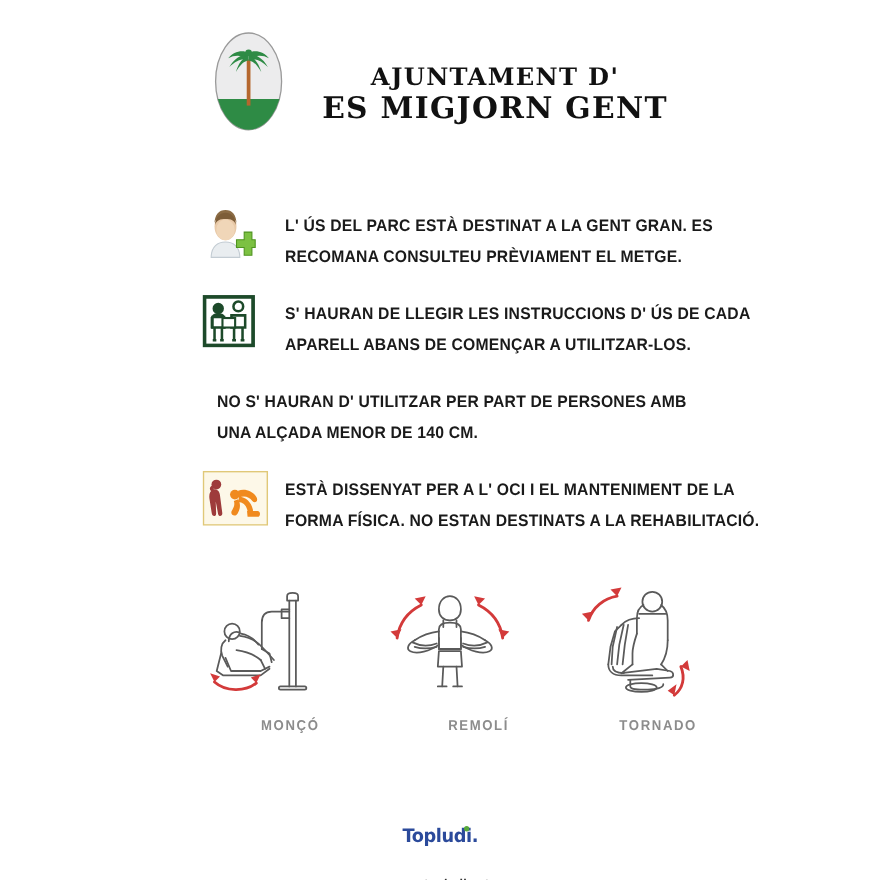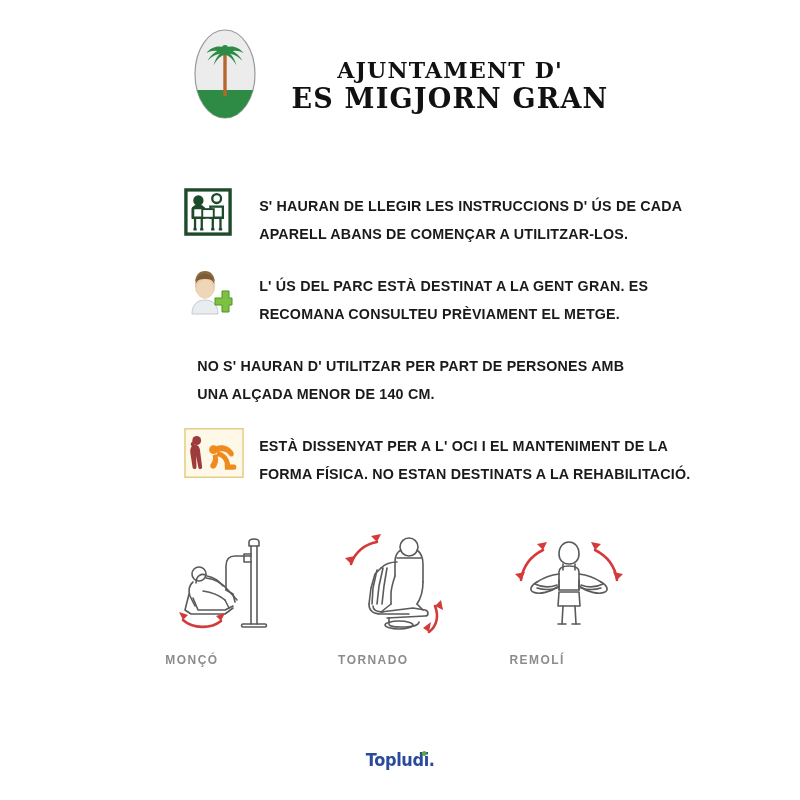--- a/index.html
+++ b/index.html
@@ -127,21 +127,21 @@
     left: 0;
     width: 800px;
     display: flex;
     justify-content: center;
     gap: 42px;
   }
   .equip-item {
     width: 130px;
     display: flex;
     flex-direction: column;
-    align-items: flex-start;
+    align-items: flex-end;
   }
   .equip-art {
     height: 108px;
     display: flex;
     align-items: flex-end;
     justify-content: center;
   }
   .equip-label {
     margin-top: 16px;
     font-family: "Liberation Sans Narrow", "Liberation Sans", sans-serif;
@@ -233,26 +233,45 @@
             <path d="M33 22 C38 24 42.5 30 44.5 37.5 C40.5 30.5 37 27.5 33 27 Z"></path>
             <path d="M33 18.5 C30.5 19.5 29 22 28.5 25.5 C30 22.5 31.5 21 33 20.8 Z"></path>
             <path d="M33 18.5 C35.5 19.5 37 22 37.5 25.5 C36 22.5 34.5 21 33 20.8 Z"></path>
             <circle cx="33" cy="20" r="3"></circle>
           </g>
         </g>
       </svg>
     </div>
     <div class="header-titles">
       <div class="town-line1">AJUNTAMENT D'</div>
-      <div class="town-line2">ES MIGJORN GRAN</div>
+      <div class="town-line2">ES MIGJORN GENT</div>
     </div>
   </div>
 
 
   <div class="rules">
+
+    <div class="rule-row">
+      <div class="rule-icon">
+        <svg viewBox="0 0 50 48" width="50" height="48">
+          <path d="M8 46 C8 36 14 32 21 32 C28 32 34 36 34 46 Z" fill="#e9edf0" stroke="#c3ccd3" stroke-width="1"></path>
+          <ellipse cx="21" cy="18" rx="10" ry="12.5" fill="#e8c9a8"></ellipse>
+          <path d="M11 16 C11 7 15 3 21 3 C27 3 31 7 31 16 C31 11 27 10 21 10 C15 10 11 11 11 16 Z" fill="#8b6b44"></path>
+          <ellipse cx="21" cy="21" rx="8.4" ry="9.5" fill="#f0d6b8"></ellipse>
+          <path d="M11.5 16.5 C12 9 16 5.5 21 5.5 C26 5.5 30 9 30.5 16.5 C29 12 26 11 21 11 C16 11 13 12 11.5 16.5 Z" fill="#7d5d38"></path>
+          <g fill="#7cc142" stroke="#4f9420" stroke-width="1">
+            <path d="M33 30 L40 30 L40 23 L47 23 L47 30 L50 30 L50 37 L47 37 L47 44 L40 44 L40 37 L33 37 Z" transform="translate(-2,0)"></path>
+          </g>
+        </svg>
+      </div>
+      <div class="rule-text">
+        <div>L' ÚS DEL PARC ESTÀ DESTINAT A LA GENT GRAN. ES</div>
+        <div>RECOMANA CONSULTEU PRÈVIAMENT EL METGE.</div>
+      </div>
+    </div>
 
     <div class="rule-row">
       <div class="rule-icon">
         <svg viewBox="0 0 50 50" width="48" height="48">
           <rect x="2" y="2" width="46" height="46" fill="#ffffff" stroke="#1d4a2a" stroke-width="3.5"></rect>
           <g fill="none" stroke="#1d4a2a" stroke-width="2.4">
             <circle cx="15" cy="13" r="4.2" fill="#1d4a2a"></circle>
             <path d="M9 21 L9 32 M21 21 L21 32"></path>
             <path d="M9 21 C9 18.5 11 17.4 15 17.4 C19 17.4 21 18.5 21 21 Z" fill="#1d4a2a" stroke="none"></path>
             <path d="M9.5 21 L20.5 21 L20.5 31 L9.5 31 Z"></path>
@@ -264,39 +283,20 @@
             <path d="M27.5 19.5 L40.5 19.5 L40.5 31 L27.5 31 Z"></path>
             <path d="M30 31 L30 43 M38 31 L38 43"></path>
             <path d="M28.2 43 L31.8 43 M36.2 43 L39.8 43"></path>
           </g>
           <rect x="19" y="22" width="12" height="9" fill="#ffffff" stroke="#1d4a2a" stroke-width="2"></rect>
         </svg>
       </div>
       <div class="rule-text">
         <div>S' HAURAN DE LLEGIR LES INSTRUCCIONS D' ÚS DE CADA</div>
         <div>APARELL ABANS DE COMENÇAR A UTILITZAR-LOS.</div>
-      </div>
-    </div>
-
-    <div class="rule-row">
-      <div class="rule-icon">
-        <svg viewBox="0 0 50 48" width="50" height="48">
-          <path d="M8 46 C8 36 14 32 21 32 C28 32 34 36 34 46 Z" fill="#e9edf0" stroke="#c3ccd3" stroke-width="1"></path>
-          <ellipse cx="21" cy="18" rx="10" ry="12.5" fill="#e8c9a8"></ellipse>
-          <path d="M11 16 C11 7 15 3 21 3 C27 3 31 7 31 16 C31 11 27 10 21 10 C15 10 11 11 11 16 Z" fill="#8b6b44"></path>
-          <ellipse cx="21" cy="21" rx="8.4" ry="9.5" fill="#f0d6b8"></ellipse>
-          <path d="M11.5 16.5 C12 9 16 5.5 21 5.5 C26 5.5 30 9 30.5 16.5 C29 12 26 11 21 11 C16 11 13 12 11.5 16.5 Z" fill="#7d5d38"></path>
-          <g fill="#7cc142" stroke="#4f9420" stroke-width="1">
-            <path d="M33 30 L40 30 L40 23 L47 23 L47 30 L50 30 L50 37 L47 37 L47 44 L40 44 L40 37 L33 37 Z" transform="translate(-2,0)"></path>
-          </g>
-        </svg>
-      </div>
-      <div class="rule-text">
-        <div>L' ÚS DEL PARC ESTÀ DESTINAT A LA GENT GRAN. ES</div>
-        <div>RECOMANA CONSULTEU PRÈVIAMENT EL METGE.</div>
       </div>
     </div>
 
     <div class="rule-row">
       <div class="rule-text">
         <div>NO S' HAURAN D' UTILITZAR PER PART DE PERSONES AMB</div>
         <div>UNA ALÇADA MENOR DE 140 CM.</div>
       </div>
     </div>
 
@@ -352,20 +352,53 @@
           <g fill="none" stroke="#d33a3a" stroke-width="2.6" stroke-linecap="round">
             <path d="M20 92 C30 101 48 101 58 93"></path>
           </g>
           <g fill="#d33a3a">
             <path d="M20 92 L16 84 L25 87 Z"></path>
             <path d="M58 93 L62 85 L53 88 Z"></path>
           </g>
         </svg>
       </div>
       <div class="equip-label">MONÇÓ</div>
+    </div>
+
+    <div class="equip-item">
+      <div class="equip-art">
+        <svg viewBox="0 0 118 108" width="118" height="108">
+          <g fill="none" stroke="#5a5a5a" stroke-width="1.6" stroke-linecap="round" stroke-linejoin="round">
+            <path d="M52 26 C52 18 57 14 62 14 C67 14 72 18 72 26 C72 32 68 36 62 36 C56 36 52 32 52 26 Z"></path>
+            <path d="M56 36 L56 42 M68 36 L68 42"></path>
+            <path d="M52 44 C52 40 56 38 62 38 C68 38 72 40 72 44 L72 62 L52 62 Z"></path>
+            <path d="M52 64 L72 64 L73 78 L51 78 Z"></path>
+            <path d="M56 78 L55 96 M68 78 L69 96"></path>
+            <path d="M51 96 L59 96 M65 96 L73 96"></path>
+            <path d="M52 46 C44 47 36 50 30 54"></path>
+            <path d="M72 46 C80 47 88 50 94 54"></path>
+            <path d="M30 54 C24 57 22 62 26 64 C32 67 44 64 52 58"></path>
+            <path d="M94 54 C100 57 102 62 98 64 C92 67 80 64 72 58"></path>
+            <path d="M28 56 C34 59 42 60 50 57 M30 60 C36 62 43 62 50 60"></path>
+            <path d="M96 56 C90 59 82 60 74 57 M94 60 C88 62 81 62 74 60"></path>
+            <path d="M52 52 L52 62 M72 52 L72 62"></path>
+          </g>
+          <g fill="none" stroke="#d33a3a" stroke-width="2.6" stroke-linecap="round">
+            <path d="M14 52 C16 38 24 28 36 22"></path>
+            <path d="M110 52 C108 38 100 28 88 22"></path>
+          </g>
+          <g fill="#d33a3a">
+            <path d="M14 52 L8 46 L18 44 Z"></path>
+            <path d="M36 22 L30 16 L40 14 Z"></path>
+            <path d="M110 52 L116 46 L106 44 Z"></path>
+            <path d="M88 22 L94 16 L84 14 Z"></path>
+          </g>
+        </svg>
+      </div>
+      <div class="equip-label">REMOLÍ</div>
     </div>
 
     <div class="equip-item">
       <div class="equip-art">
         <svg viewBox="0 0 118 108" width="118" height="108">
           <g fill="none" stroke="#5a5a5a" stroke-width="1.6" stroke-linecap="round" stroke-linejoin="round">
             <circle cx="74" cy="19" r="9"></circle>
             <path d="M66 22 C62 24 60 29 60 34 L60 48"></path>
             <path d="M82 22 C86 25 88 30 88 36 L88 54"></path>
             <path d="M62 30 L86 30"></path>
@@ -391,53 +424,20 @@
             <path d="M16 36 L10 30 L20 28 Z"></path>
             <path d="M42 14 L36 8 L46 6 Z"></path>
             <path d="M100 78 L106 72 L108 82 Z"></path>
             <path d="M94 104 L88 100 L96 94 Z"></path>
           </g>
         </svg>
       </div>
       <div class="equip-label">TORNADO</div>
     </div>
 
-    <div class="equip-item">
-      <div class="equip-art">
-        <svg viewBox="0 0 118 108" width="118" height="108">
-          <g fill="none" stroke="#5a5a5a" stroke-width="1.6" stroke-linecap="round" stroke-linejoin="round">
-            <path d="M52 26 C52 18 57 14 62 14 C67 14 72 18 72 26 C72 32 68 36 62 36 C56 36 52 32 52 26 Z"></path>
-            <path d="M56 36 L56 42 M68 36 L68 42"></path>
-            <path d="M52 44 C52 40 56 38 62 38 C68 38 72 40 72 44 L72 62 L52 62 Z"></path>
-            <path d="M52 64 L72 64 L73 78 L51 78 Z"></path>
-            <path d="M56 78 L55 96 M68 78 L69 96"></path>
-            <path d="M51 96 L59 96 M65 96 L73 96"></path>
-            <path d="M52 46 C44 47 36 50 30 54"></path>
-            <path d="M72 46 C80 47 88 50 94 54"></path>
-            <path d="M30 54 C24 57 22 62 26 64 C32 67 44 64 52 58"></path>
-            <path d="M94 54 C100 57 102 62 98 64 C92 67 80 64 72 58"></path>
-            <path d="M28 56 C34 59 42 60 50 57 M30 60 C36 62 43 62 50 60"></path>
-            <path d="M96 56 C90 59 82 60 74 57 M94 60 C88 62 81 62 74 60"></path>
-            <path d="M52 52 L52 62 M72 52 L72 62"></path>
-          </g>
-          <g fill="none" stroke="#d33a3a" stroke-width="2.6" stroke-linecap="round">
-            <path d="M14 52 C16 38 24 28 36 22"></path>
-            <path d="M110 52 C108 38 100 28 88 22"></path>
-          </g>
-          <g fill="#d33a3a">
-            <path d="M14 52 L8 46 L18 44 Z"></path>
-            <path d="M36 22 L30 16 L40 14 Z"></path>
-            <path d="M110 52 L116 46 L106 44 Z"></path>
-            <path d="M88 22 L94 16 L84 14 Z"></path>
-          </g>
-        </svg>
-      </div>
-      <div class="equip-label">REMOLÍ</div>
-    </div>
-
   </div>
 
 
   <div class="brand-row">
     <span class="brand-logo"><span>Topludi</span><span>.</span><span class="brand-dot"></span></span>
     <span class="brand-url">www.topludi.cat</span>
   </div>
 
 </div>
 

